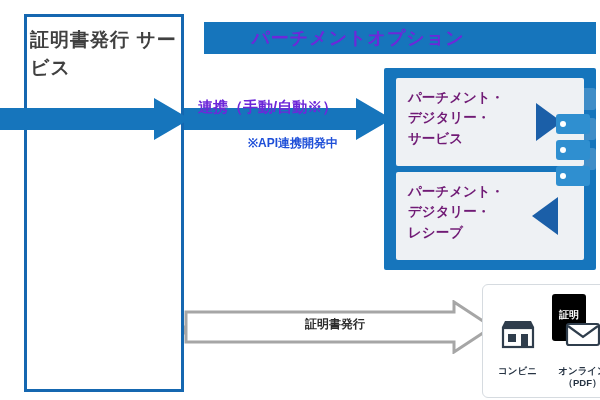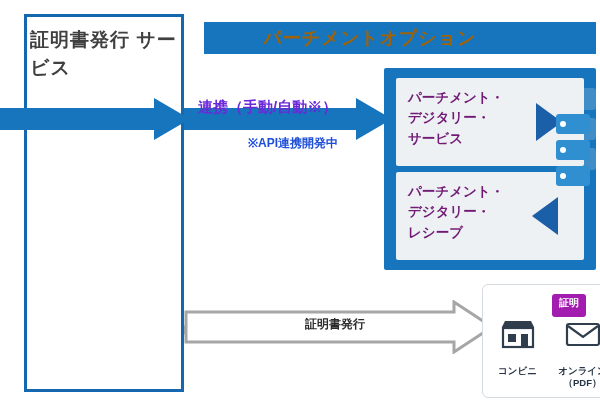--- a/index.html
+++ b/index.html
@@ -97,27 +97,27 @@
   .parch-header {
     position: absolute;
     left: 204px;
     top: 22px;
     width: 392px;
     height: 32px;
     background: #1675bc;
   }
   .parch-header-text {
     position: absolute;
-    left: 204px;
+    left: 192px;
     top: 22px;
     width: 332px;
     height: 32px;
     line-height: 32px;
     text-align: center;
-    color: #a16207;
+    color: #6d28d9;
     font-size: 18px;
     font-weight: bold;
     letter-spacing: 1px;
   }
   .parch-panel {
     position: absolute;
     left: 384px;
     top: 68px;
     width: 212px;
     height: 202px;
@@ -196,23 +196,23 @@
     height: 112px;
     background: #ffffff;
     border: 1px solid #d6dbe0;
     border-radius: 6px;
   }
   .issue-card-badge {
     position: absolute;
     left: 552px;
     top: 294px;
     height: 23px;
-    padding: 0 7px;
+    padding: 12px 7px;
     line-height: 17px;
-    background: #a21caf;
+    background: #000000;
     color: #ffffff;
     font-size: 10px;
     font-weight: bold;
     border-radius: 3px;
     white-space: nowrap;
   }
   .issue-icons {
     position: absolute;
     left: 492px;
     top: 318px;

